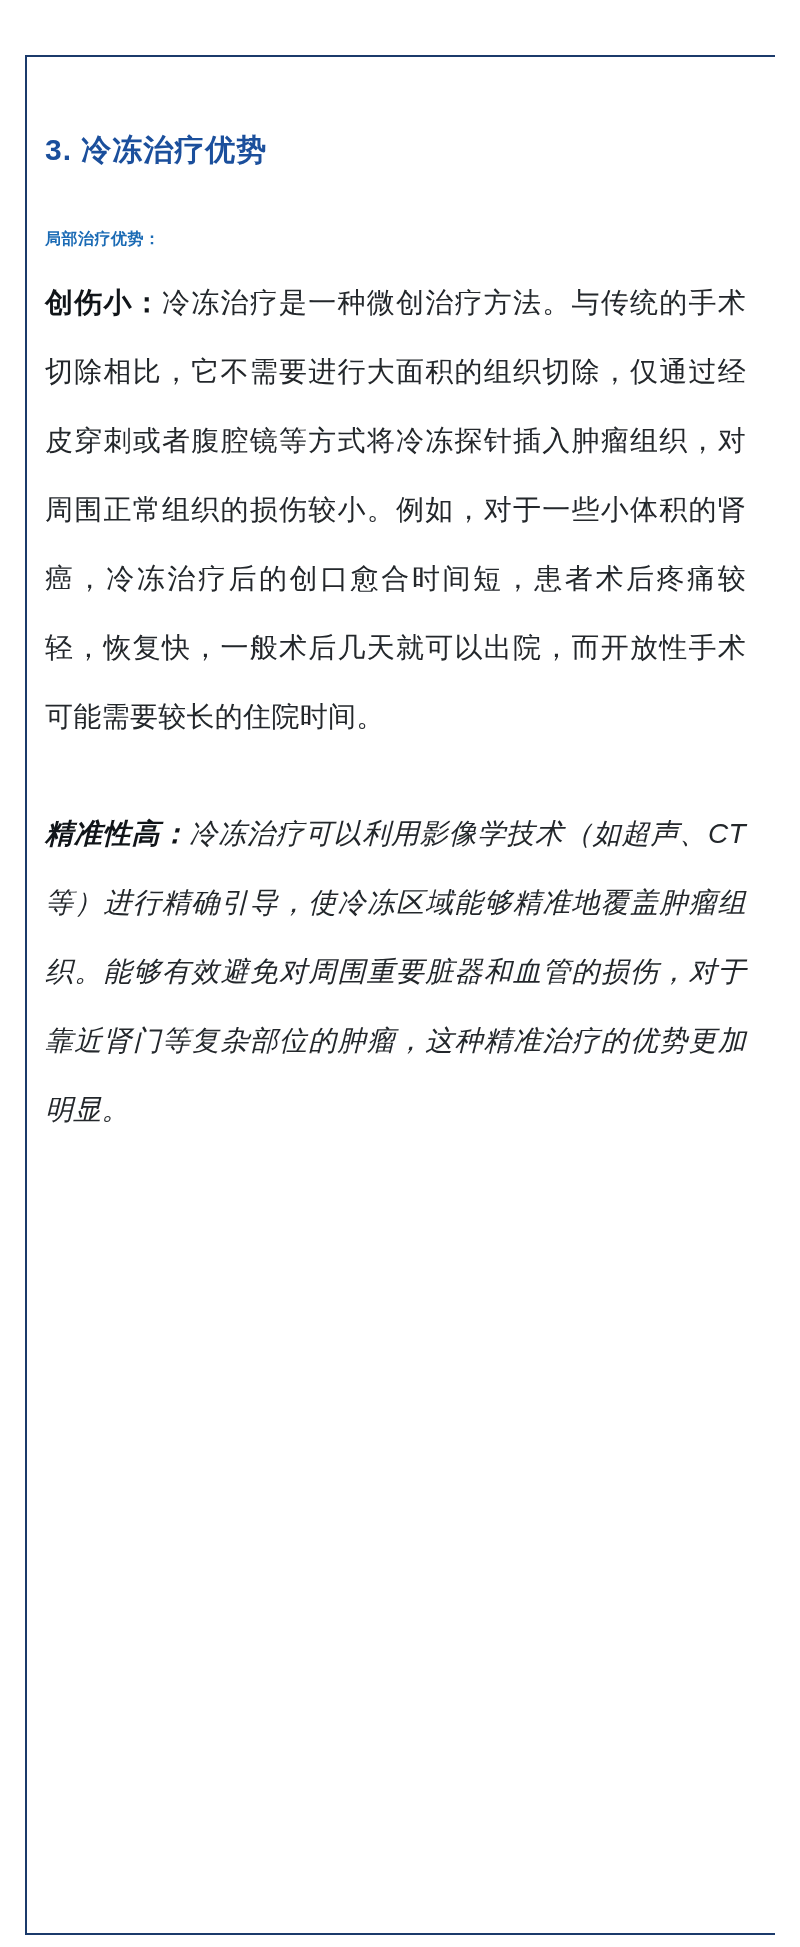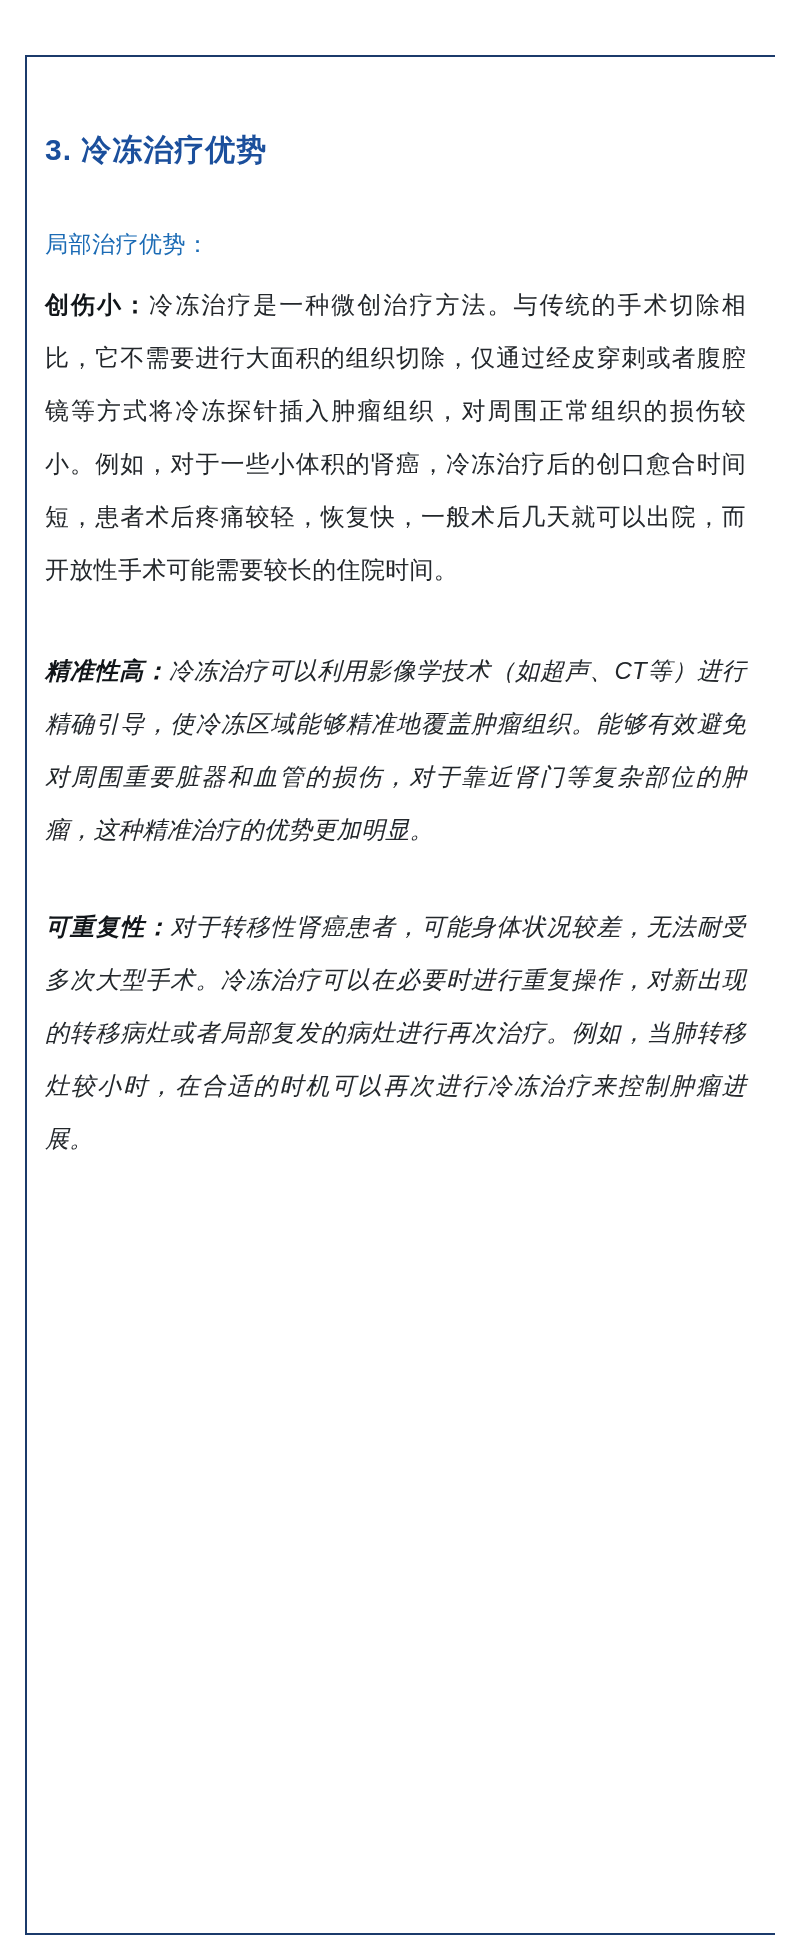--- a/index.html
+++ b/index.html
@@ -41,29 +41,29 @@
   .section-title {
     color: #1b4f9c;
     font-size: 30px;
     font-weight: bold;
     letter-spacing: 1px;
     margin: 0 0 60px 0;
     line-height: 1.3;
   }
   .sub-head {
     color: #1b6bb5;
-    font-size: 23px;
-    font-weight: normal;
+    font-size: 16px;
+    font-weight: bold;
     margin: 0 0 18px 0;
     letter-spacing: 0.5px;
   }
   .para {
     color: #23272b;
-    font-size: 24px;
-    line-height: 53px;
+    font-size: 28px;
+    line-height: 69px;
     margin: 0 4px 48px 0;
     text-align: justify;
     text-justify: inter-ideograph;
     letter-spacing: 0.3px;
   }
   .para:last-child { margin-bottom: 0; font-style: italic; }
   .lead {
     font-weight: bold;
     color: #111519;
   }
@@ -90,19 +90,16 @@
 
       <p class="para">
         <span class="lead">精准性高：</span><span>冷冻治疗可以利用影像学技术（如超声、CT等）进行精确引导，使冷冻区域能够精准地覆盖肿瘤组织。能够有效避免对周围重要脏器和血管的损伤，对于靠近肾门等复杂部位的肿瘤，这种精准治疗的优势更加明显。</span>
       </p>
     </div>
 
     <div class="gap-lg"></div>
 
     <div class="block">
 
-      <p class="para">
-        <span class="lead">可重复性：</span><span>对于转移性肾癌患者，可能身体状况较差，无法耐受多次大型手术。冷冻治疗可以在必要时进行重复操作，对新出现的转移病灶或者局部复发的病灶进行再次治疗。例如，当肺转移灶较小时，在合适的时机可以再次进行冷冻治疗来控制肿瘤进展。</span>
-      </p>
     </div>
 
   </div>
 </div>
 
 </body></html>

